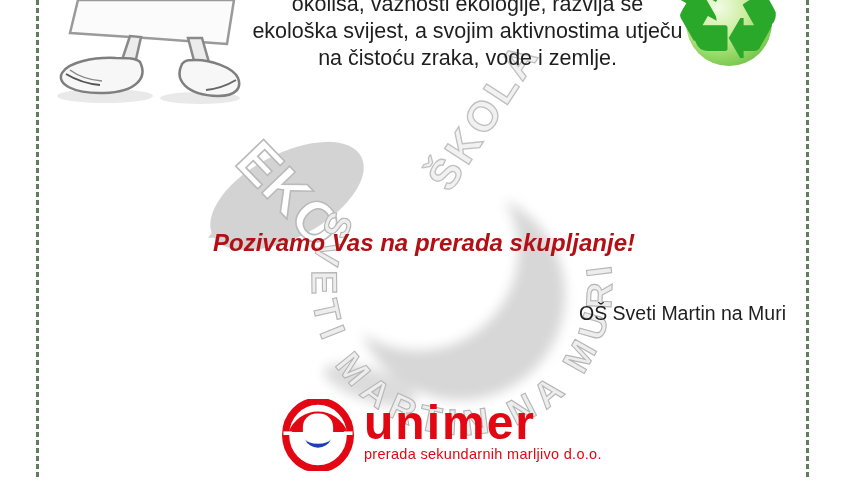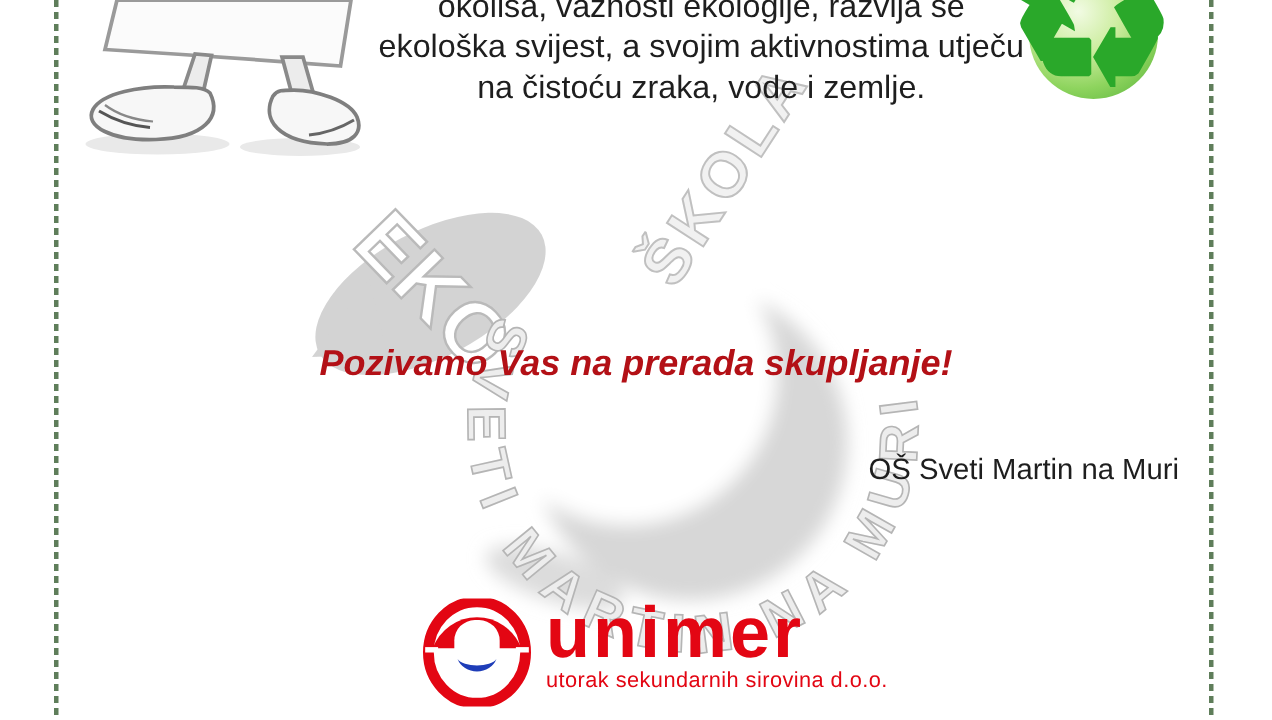--- a/index.html
+++ b/index.html
@@ -115,17 +115,17 @@
     <svg width="72" height="72" viewBox="0 0 100 100">
       <ellipse cx="50" cy="50" rx="45" ry="47" fill="#ffffff" stroke="#e30613" stroke-width="10"></ellipse>
       <path d="M 9,46 A 44,45 0 0 1 91,46 Z" fill="#e30613"></path>
       <rect x="2" y="45" width="12" height="5" fill="#ffffff"></rect>
       <rect x="86" y="45" width="12" height="5" fill="#ffffff"></rect>
       <rect x="29" y="20" width="42" height="58" rx="19" fill="#ffffff"></rect>
       <path d="M32,56 A19,17 0 0 0 68,56 A19,9 0 0 1 32,56 Z" fill="#1e3db8"></path>
     </svg>
     <div class="logo-text">
       <div class="logo-word">unimer</div>
-      <div class="logo-tag">utorak sekundarnih sirovina d.o.o.</div>
+      <div class="logo-tag">prerada sekundarnih marljivo d.o.o.</div>
     </div>
   </div>
 
 </div>
 
 </body></html>

